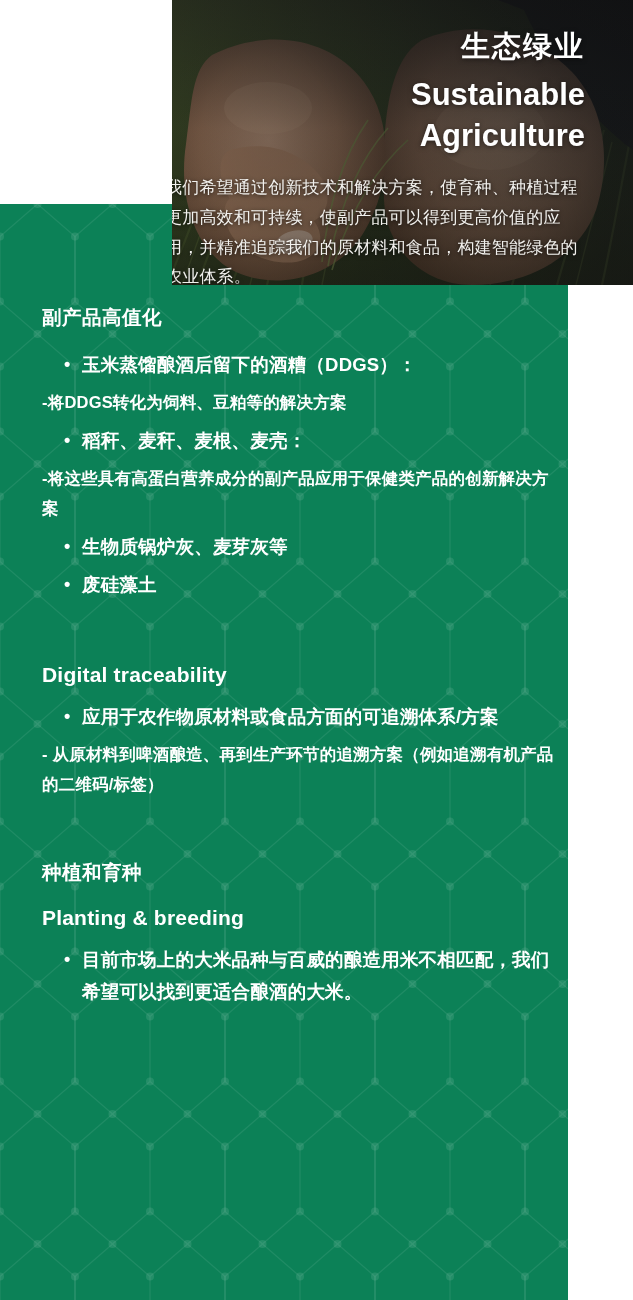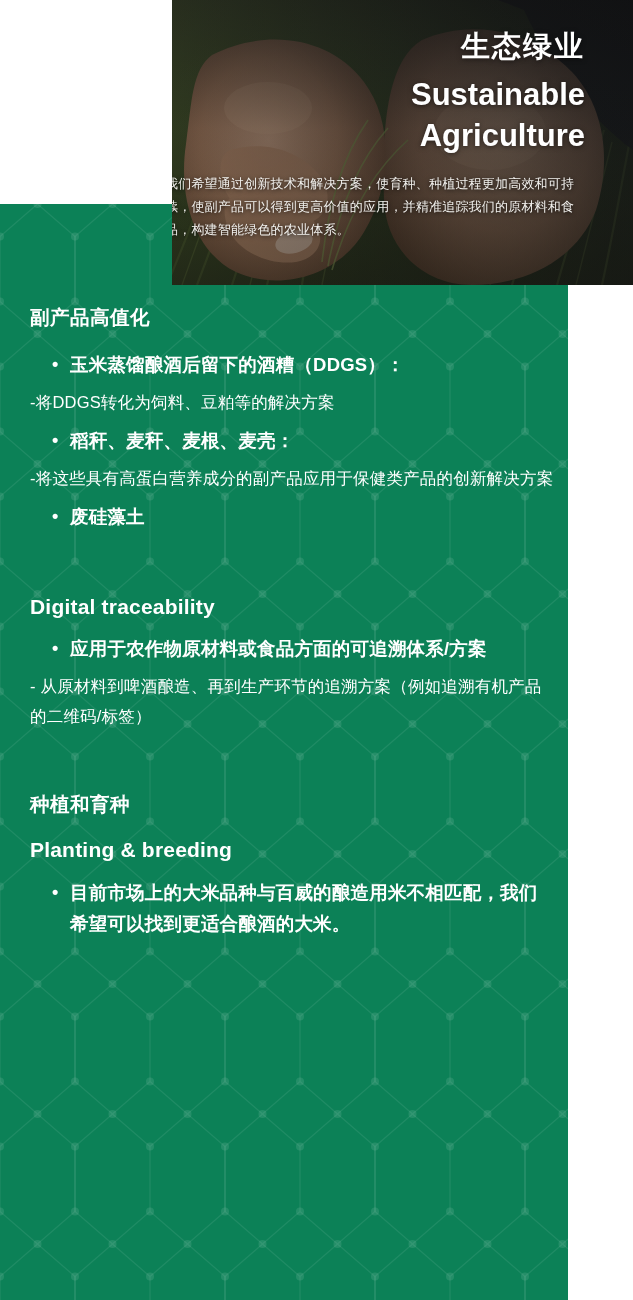--- a/index.html
+++ b/index.html
@@ -40,29 +40,29 @@
     line-height:1.25;text-align:right;
     text-shadow:0 1px 5px rgba(0,0,0,.55);
   }
   #title-en{
     color:#fff;font-size:31px;font-weight:bold;
     line-height:1.32;text-align:right;margin-top:11px;
     text-shadow:0 1px 5px rgba(0,0,0,.55);
   }
   #header-desc{
     margin-top:16px;width:420px;
-    color:#f2f1ee;font-size:13px;line-height:1.75;
+    color:#f2f1ee;font-size:17px;line-height:1.75;
     text-align:left;letter-spacing:.2px;
     text-shadow:0 1px 4px rgba(0,0,0,.75);
   }
 
   
   #content{
     position:absolute;left:0;top:204px;width:568px;
-    box-sizing:border-box;padding:100px 14px 0 30px;
+    box-sizing:border-box;padding:100px 14px 0 42px;
   }
   .section{margin-bottom:26px;}
   .sec-cn{
     color:#fff;font-size:19.5px;font-weight:bold;
     letter-spacing:.5px;line-height:1.4;margin-bottom:18px;
   }
   .sec-en{
     color:#fff;font-size:21px;font-weight:bold;
     letter-spacing:.2px;line-height:1.35;margin-bottom:12px;
   }
@@ -70,21 +70,21 @@
   ul.blist li{
     position:relative;padding-left:40px;
     color:#fff;font-size:18.5px;font-weight:bold;
     line-height:1.72;margin-bottom:6px;letter-spacing:.2px;
   }
   ul.blist li::before{
     content:"\2022";position:absolute;left:22px;top:0;
     color:#fff;font-size:18px;line-height:1.72;
   }
   .note{
-    color:#fff;font-size:16.5px;font-weight:normal;
+    color:#fff;font-size:16.5px;font-weight:bold;
     line-height:1.82;margin:2px 0 8px 0;letter-spacing:.2px;
   }
   .sec-gap{height:34px;}
 </style>
 </head>
 <body>
 
 <div id="green-panel">
   <svg id="hex-pattern" viewBox="0 0 568 1096" preserveAspectRatio="none" aria-hidden="true">
     <defs>
@@ -203,20 +203,21 @@
     <div class="sec-cn">副产品高值化</div>
     <ul class="blist">
       <li>玉米蒸馏酿酒后留下的酒糟（DDGS）：</li>
     </ul>
     <div class="note">-将DDGS转化为饲料、豆粕等的解决方案</div>
     <ul class="blist">
       <li>稻秆、麦秆、麦根、麦壳：</li>
     </ul>
     <div class="note">-将这些具有高蛋白营养成分的副产品应用于保健类产品的创新解决方案</div>
     <ul class="blist">
+      <li>生物质锅炉灰、麦芽灰等</li>
       <li>废硅藻土</li>
     </ul>
   </div>
 
   <div class="sec-gap"></div>
 
   <div class="section">
     <div class="sec-en">Digital traceability</div>
     <ul class="blist">
       <li>应用于农作物原材料或食品方面的可追溯体系/方案</li>

